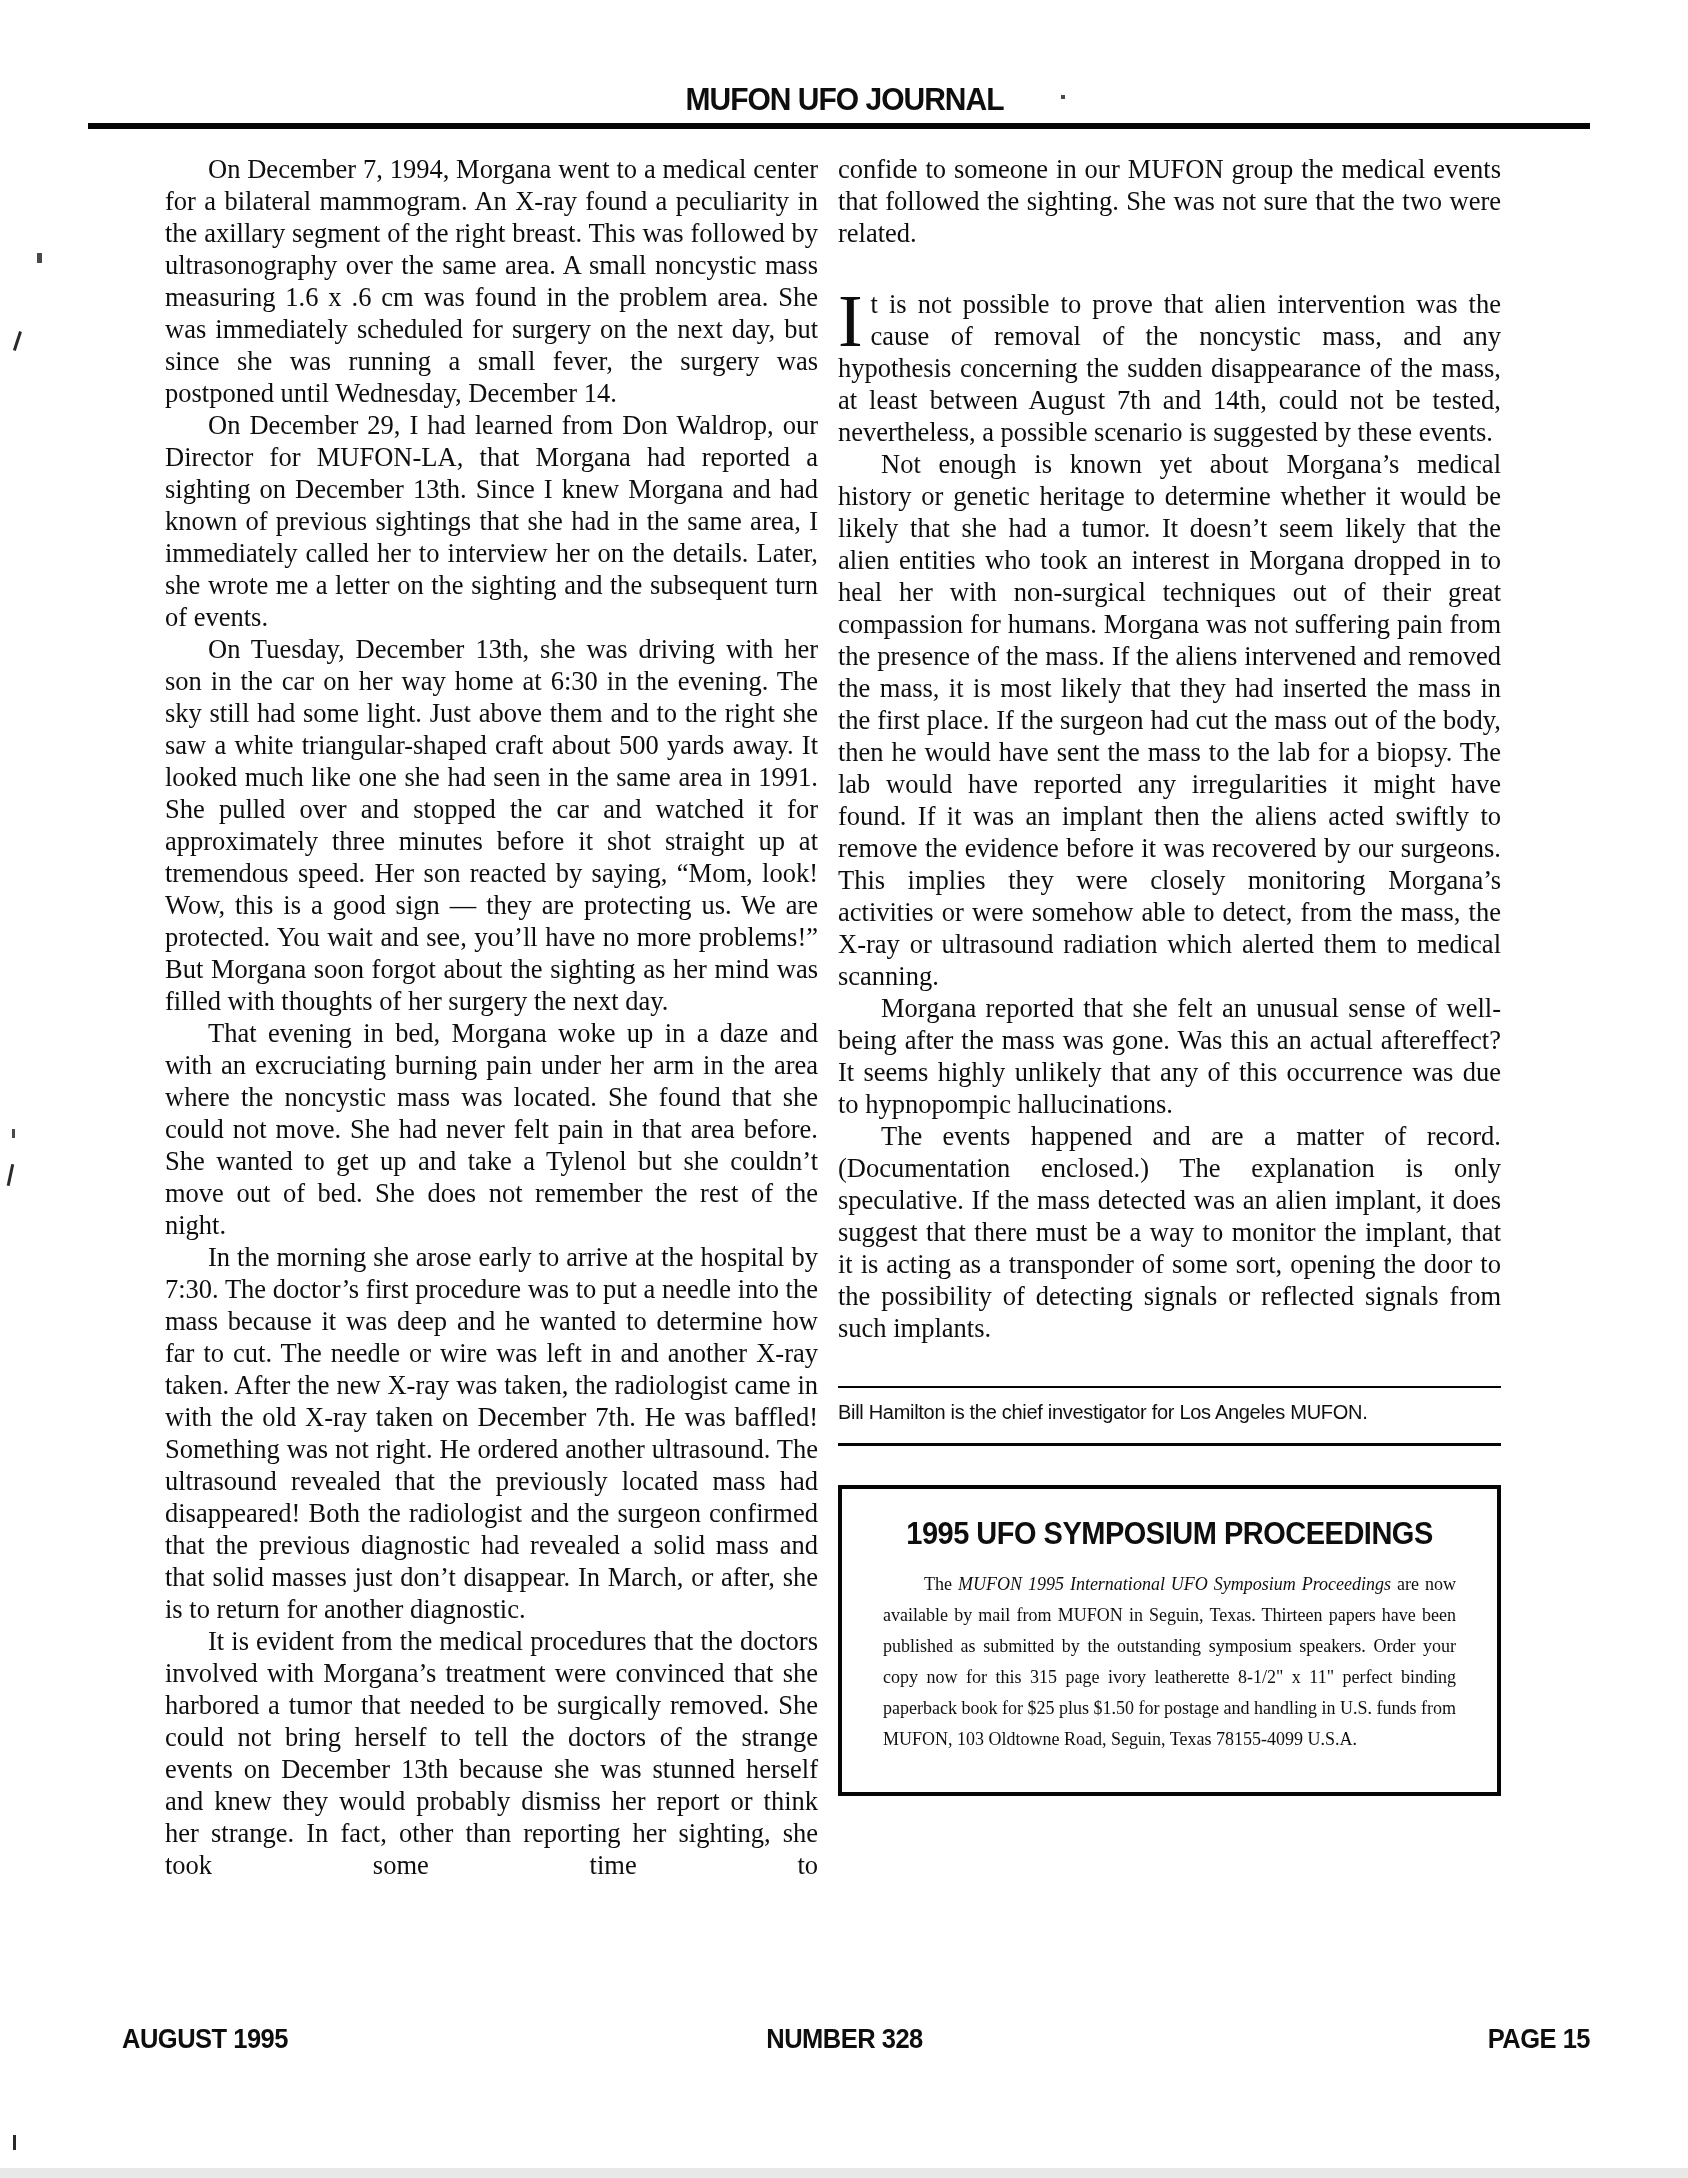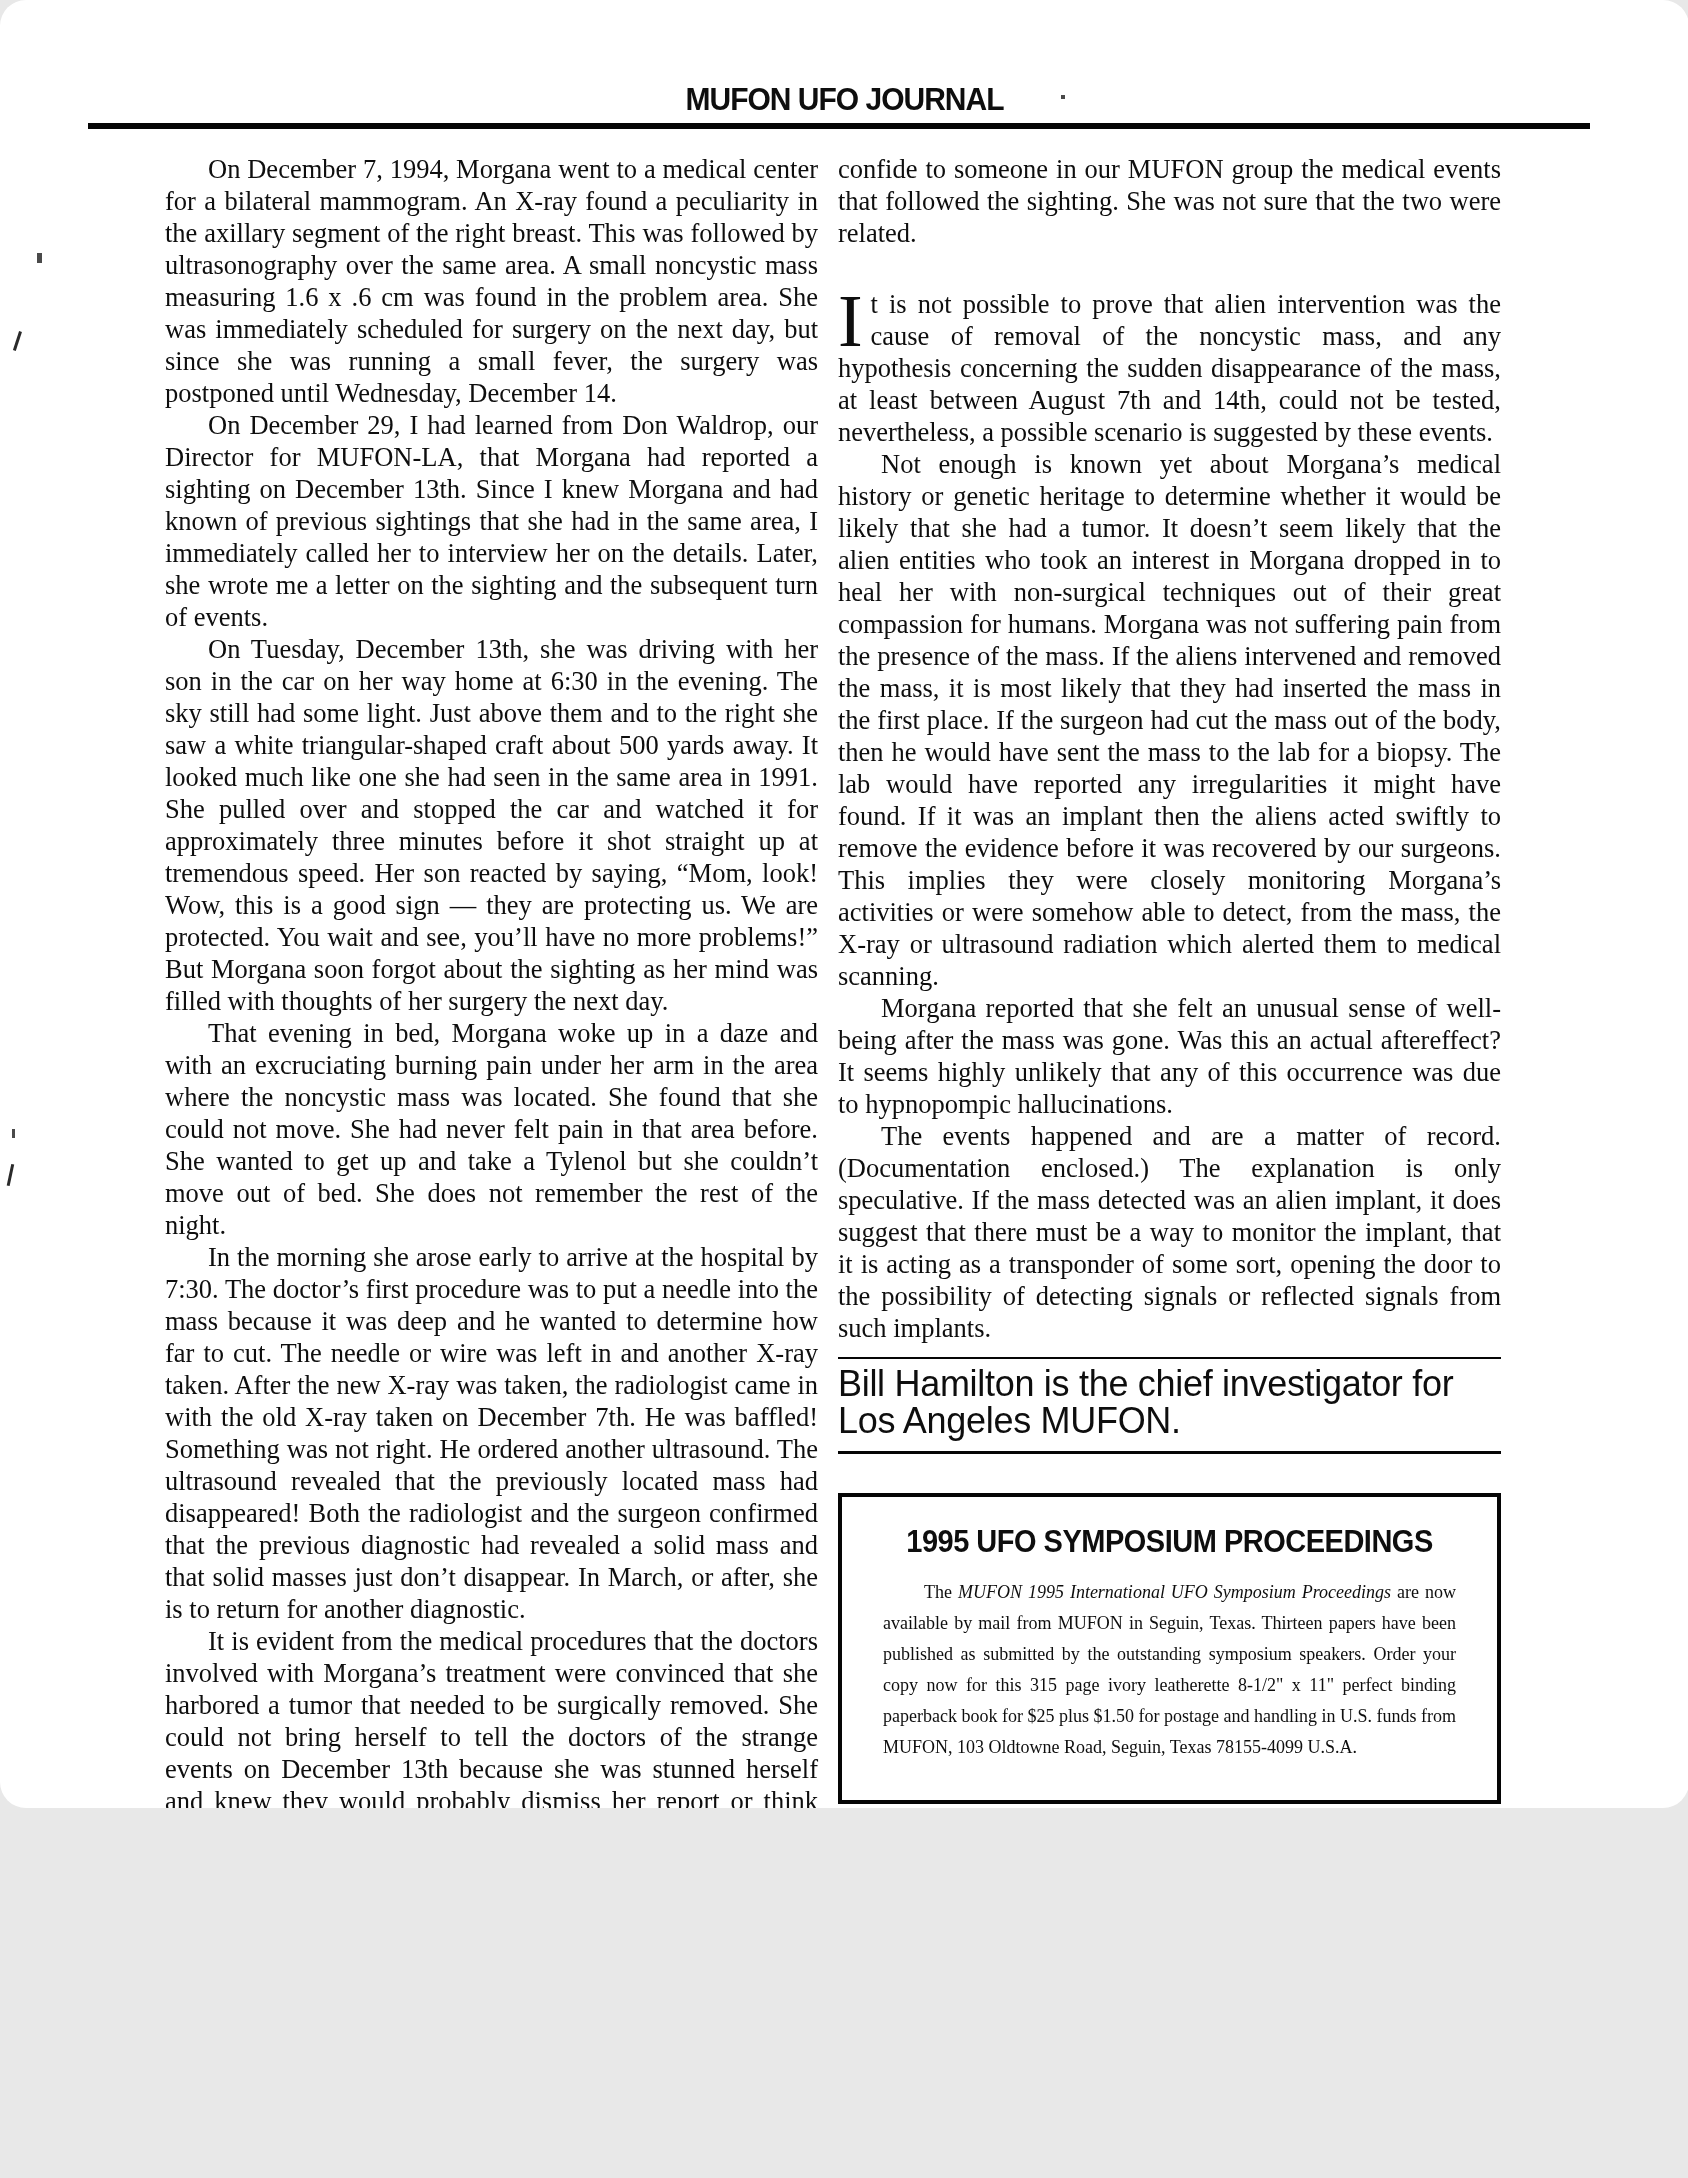--- a/index.html
+++ b/index.html
@@ -1,23 +1,22 @@
 <!DOCTYPE html>
 <html lang="en"><head>
 <meta charset="utf-8">
 <style>
   html,body { margin:0; padding:0; background:#e8e8e8; }
   .page {
     position:relative;
-    width:1689px; height:1808px;
+    width:1689px; height:2168px;
     background:#ffffff;
     font-family:"Liberation Serif", serif;
     color:#0e0e0e;
     overflow:hidden;
-    border-radius:26px;
   }
 
   
   .running-head {
     position:absolute; top:82px; left:0; width:100%;
     text-align:center;
     font-family:"Liberation Sans", sans-serif;
     font-weight:700; font-size:30px; letter-spacing:-1px;
     transform:scaleY(1.05);
   }
@@ -42,26 +41,26 @@
   .dropcap-p { margin-top:39px; }
   .dropcap {
     float:left;
     font-size:74px; line-height:61px;
     margin:2.9px 7.8px 0 0;
     font-weight:400;
   }
 
   
   .byline {
-    margin-top:13px;
+    margin-top:42px;
     border-top:2.9px solid #050505;
     border-bottom:3.9px solid #050505;
     padding:5.9px 0 11.8px 0;
     font-family:"Liberation Sans", sans-serif;
-    font-size:36px; line-height:37px; letter-spacing:-0.3px;
+    font-size:20px; line-height:37px; letter-spacing:-0.3px;
     text-align:left;
   }
 
   
   .promo-box {
     margin-top:39px;
     border:4.9px solid #050505;
     padding:25.5px 33px 29px 33px;
   }
   .promo-title {

